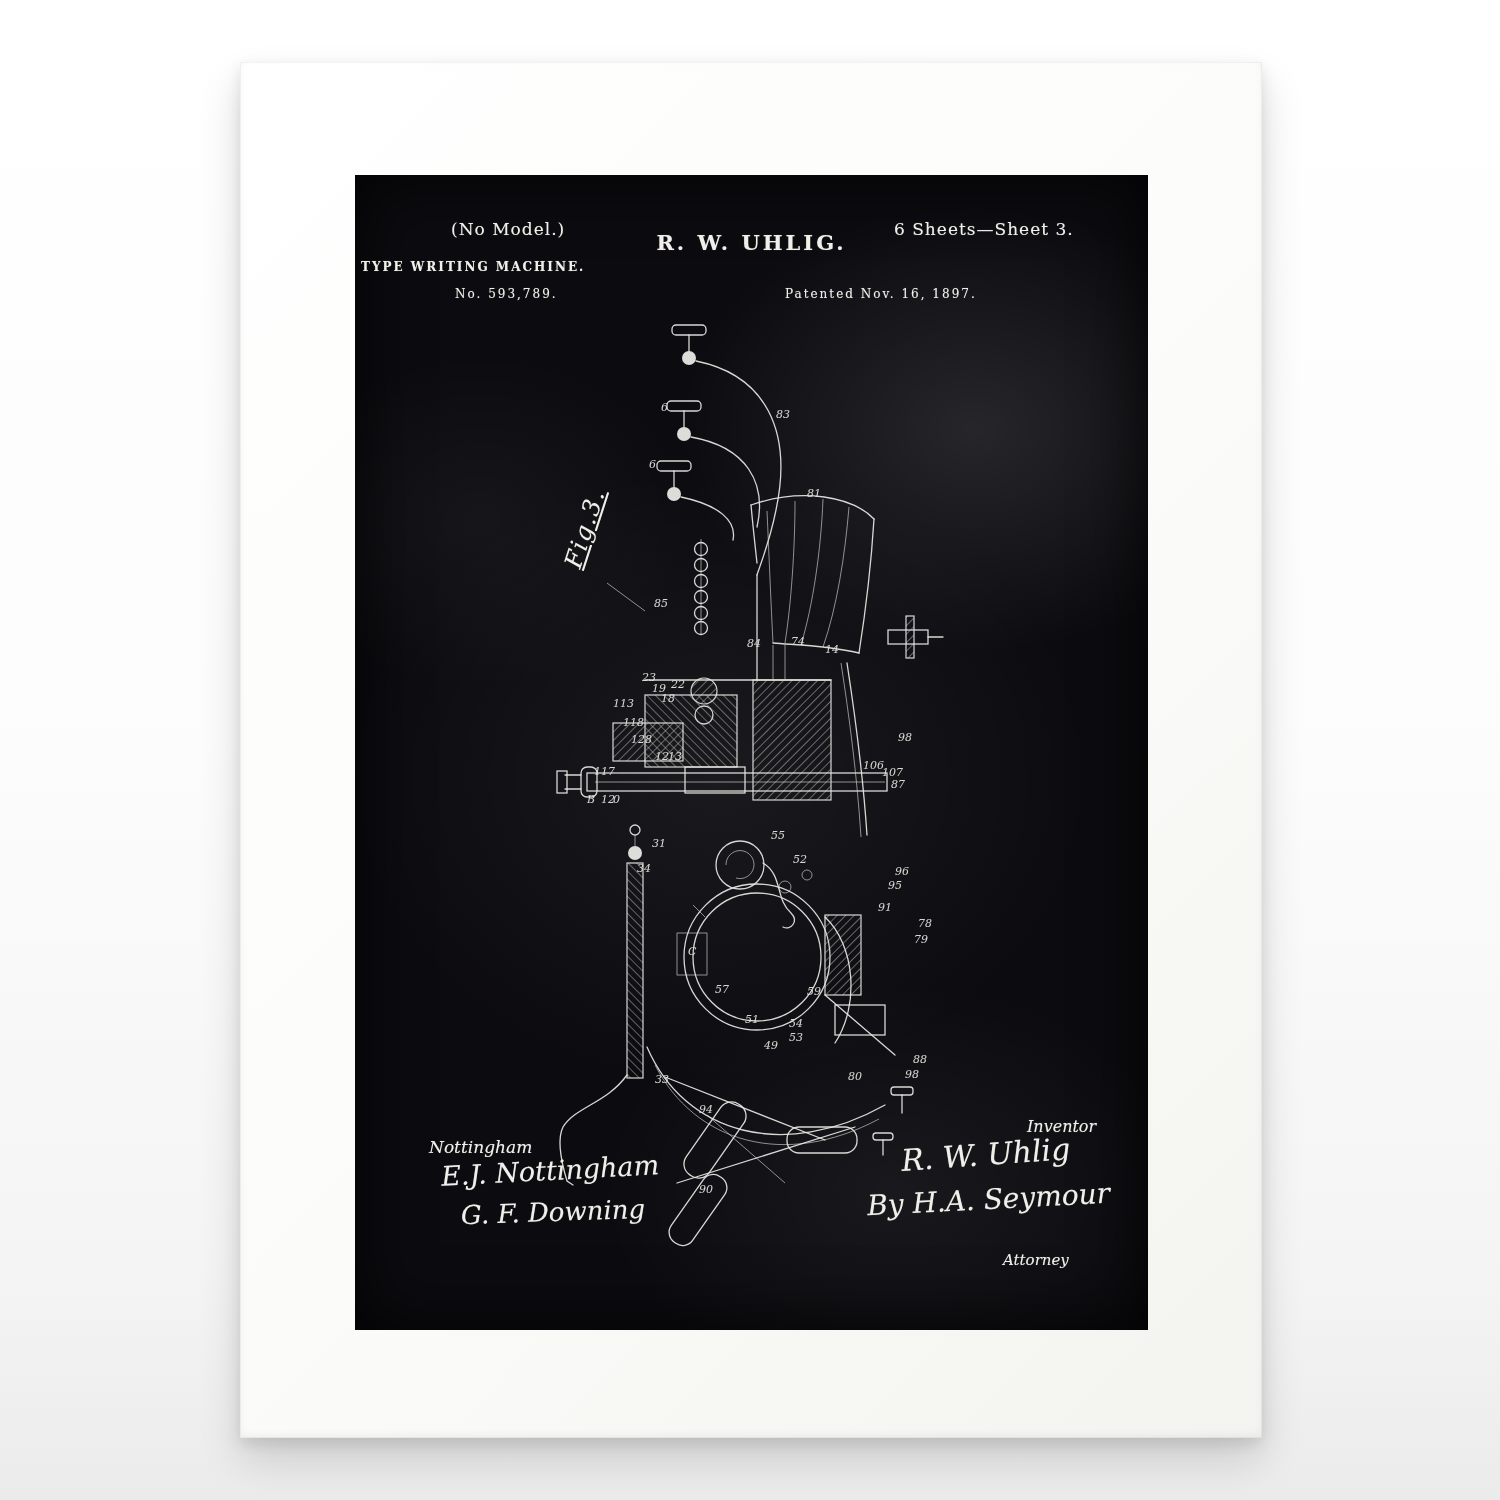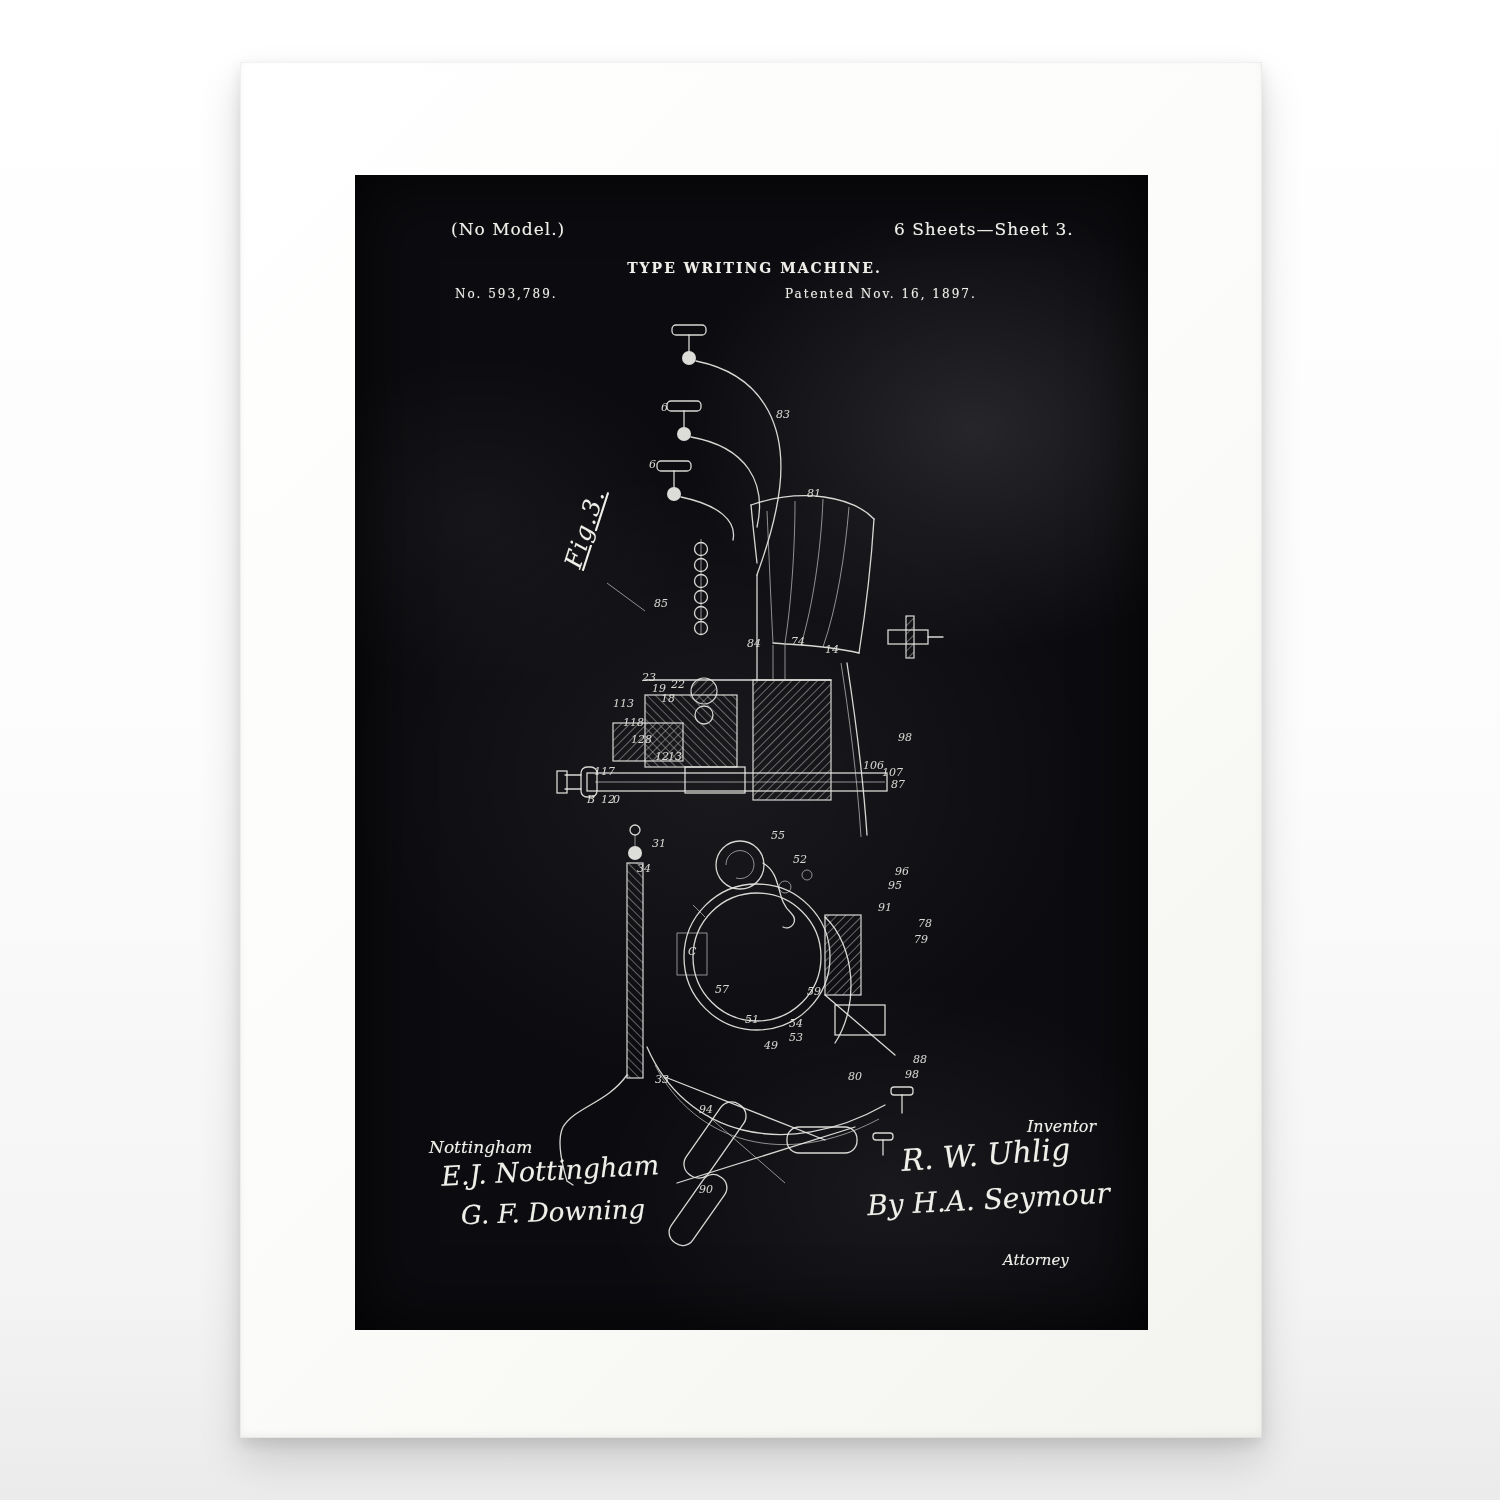--- a/index.html
+++ b/index.html
@@ -28,21 +28,21 @@
       radial-gradient(420px 300px at 68% 88%, rgba(255,255,255,0.055), rgba(255,255,255,0) 70%),
       radial-gradient(300px 240px at 16% 30%, rgba(255,255,255,0.045), rgba(255,255,255,0) 70%);
     box-shadow:inset 0 0 70px rgba(0,0,0,0.85);
   }
   .ptext{
     position:absolute;color:#f0efe9;white-space:nowrap;
     text-shadow:0 0 1px rgba(255,255,255,0.35);
   }
   .t-small{font-size:17px;letter-spacing:1px;}
   .t-name{left:0;right:0;text-align:center;font-size:21px;letter-spacing:3px;font-weight:bold;}
-  .t-title{left:6px;right:0;text-align:center;font-size:14px;letter-spacing:2px;font-weight:bold;}
+  .t-title{left:6px;right:0;text-align:left;font-size:12px;letter-spacing:2px;font-weight:bold;}
   .t-num{font-size:12px;letter-spacing:2px;}
   .script{font-style:italic;}
   .fig-label{
     font-style:italic;font-size:24px;text-decoration:underline;
     transform:rotate(-72deg);transform-origin:left top;letter-spacing:2px;
   }
   svg.drawing{position:absolute;left:0;top:0;}
   .ln{stroke:#e8e8e4;stroke-width:1.3;fill:none;stroke-linecap:round;opacity:0.92;}
   .ln-thin{stroke:#d8d8d4;stroke-width:0.8;fill:none;opacity:0.8;}
   .solid{fill:#e8e8e4;stroke:none;opacity:0.95;}
@@ -52,20 +52,21 @@
 </style>
 </head>
 <body>
 
 <div class="photo">
   <div class="frame">
     <div class="print">
 
       <div class="ptext t-small" style="left:96px;top:44px;">(No Model.)</div>
       <div class="ptext t-small" style="left:524px;top:44px;margin-left:15px;">6 Sheets—Sheet 3.</div>
+      <div class="ptext t-name" style="top:55px;">R. W. UHLIG.</div>
       <div class="ptext t-title" style="top:85px;">TYPE WRITING MACHINE.</div>
       <div class="ptext t-num" style="left:100px;top:112px;">No. 593,789.</div>
       <div class="ptext t-num" style="left:430px;top:112px;">Patented Nov. 16, 1897.</div>
 
       <div class="ptext fig-label" style="left:204px;top:388px;">Fig.3.</div>
 
       <svg class="drawing" width="793" height="1155" viewBox="0 0 793 1155">
         <defs>
           <pattern id="hatch" width="6" height="6" patternUnits="userSpaceOnUse" patternTransform="rotate(45)">
             <line x1="0" y1="0" x2="0" y2="6" stroke="#cfcfc9" stroke-width="1"></line>

